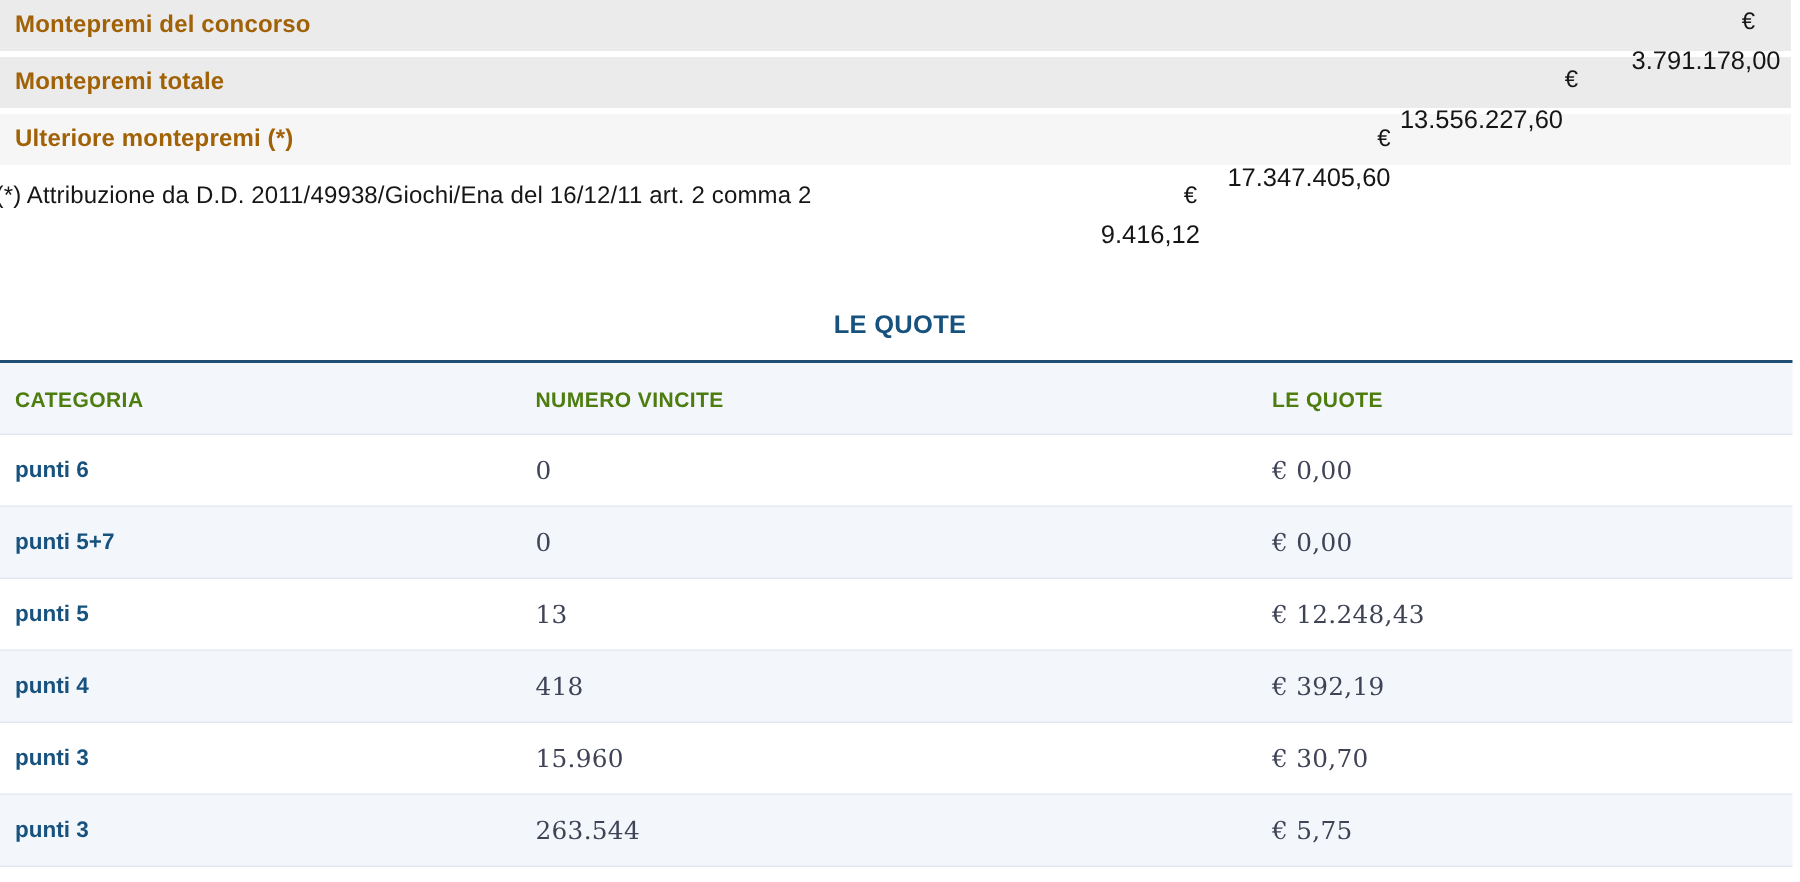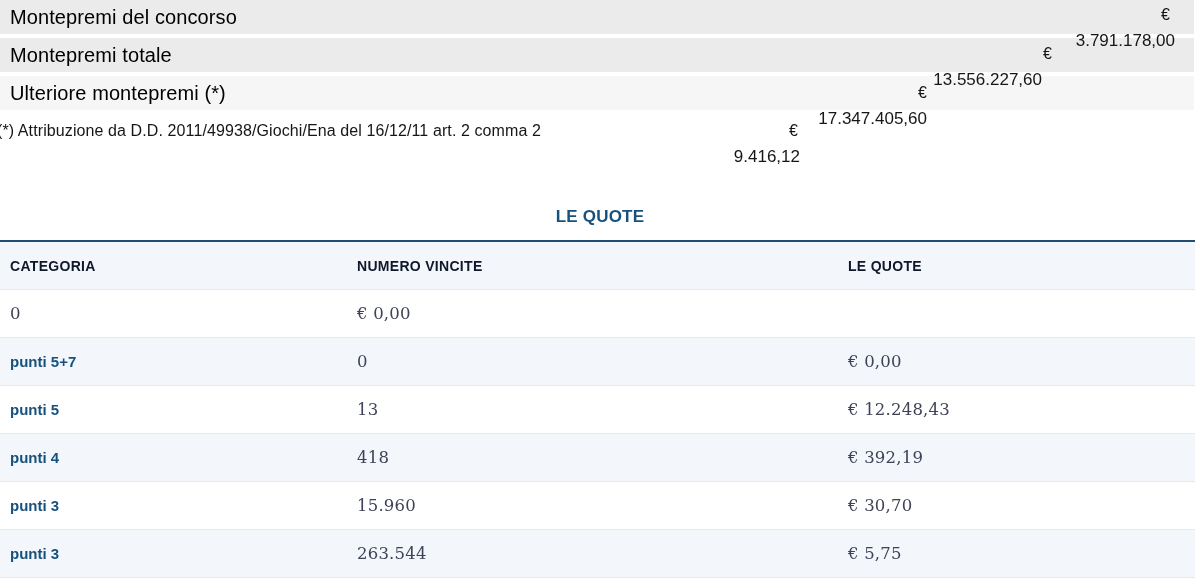--- a/index.html
+++ b/index.html
@@ -9,32 +9,32 @@
   .page { position: relative; width: 1200px; height: 588px; }
 
   
   .prize-section { position: relative; height: 186px; }
   .prize-row {
     width: 1194px; height: 34px; margin-bottom: 4px;
     display: flex; align-items: center; padding-left: 10px;
   }
   .prize-row.shade-a { background: #ebebeb; }
   .prize-row.shade-b { background: #f6f6f6; }
-  .prize-label { font-weight: normal; font-size: 20px; letter-spacing: 0.1px; color: #000000; }
+  .prize-label { font-weight: bold; font-size: 16px; letter-spacing: 0.1px; color: #a16207; }
 
   .prize-footnote {
     width: 1194px; height: 34px; display: flex; align-items: center; background: #ffffff;
   }
   .prize-footnote span { font-size: 16px; letter-spacing: 0.1px; margin-left: -3px; }
 
   .amt { position: absolute; white-space: nowrap; color: #161616; }
   .amt-eur { font-size: 16px; }
   .amt-val { font-size: 17px; }
   .pos-e0 { top: 6px;   right: 30px; }
-  .pos-v0 { top: 31px;  right: 25px; }
+  .pos-v0 { top: 31px;  right: 13px; }
   .pos-e1 { top: 45px;  right: 148px; }
   .pos-v1 { top: 70px;  right: 158px; }
   .pos-e2 { top: 84px;  right: 273px; }
   .pos-v2 { top: 109px; right: 273px; }
   .pos-e3 { top: 122px; right: 402px; }
   .pos-v3 { top: 147px; right: 400px; margin-left: 20px; }
 
   
   .quote-title {
     margin-top: 21px; height: 20px; line-height: 20px;
@@ -47,21 +47,21 @@
   }
   .qrow {
     display: grid; grid-template-columns: 347px 491px 1fr;
     align-items: center; height: 48px; padding-left: 10px;
     border-bottom: 1px solid #e2e9f1;
   }
   .qrow.head { background: #f3f6fb; }
   .qrow.even { background: #ffffff; }
   .qrow.odd  { background: #f3f6fb; }
   .qhead-cell {
-    font-size: 14px; font-weight: bold; color: #0f172a; letter-spacing: 0.3px;
+    font-size: 14px; font-weight: bold; color: #4d7c0f; letter-spacing: 0.3px;
   }
   .qcat { font-size: 15px; font-weight: bold; color: #17527e; }
   .qnum, .qquota {
     font-family: "DejaVu Serif", serif; font-size: 16.5px; color: #3f4356;
     letter-spacing: 0.2px;
   }
 </style>
 </head>
 <body>
 
@@ -99,20 +99,21 @@
 
   <div class="quote-table">
 
     <div class="qrow head">
       <span class="qhead-cell">CATEGORIA</span>
       <span class="qhead-cell">NUMERO VINCITE</span>
       <span class="qhead-cell">LE QUOTE</span>
     </div>
 
     <div class="qrow even">
+      <span class="qcat">punti 6</span>
       <span class="qnum">0</span>
       <span class="qquota">€ 0,00</span>
     </div>
 
     <div class="qrow odd">
       <span class="qcat">punti 5+7</span>
       <span class="qnum">0</span>
       <span class="qquota">€ 0,00</span>
     </div>
 

